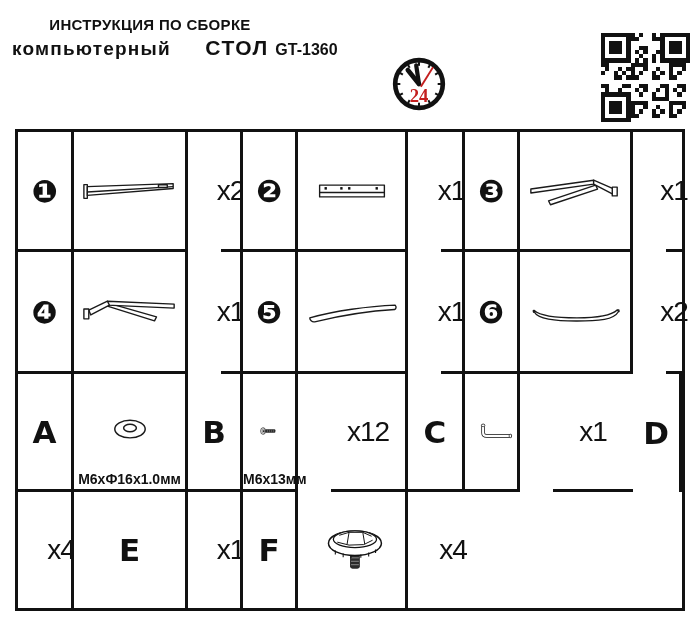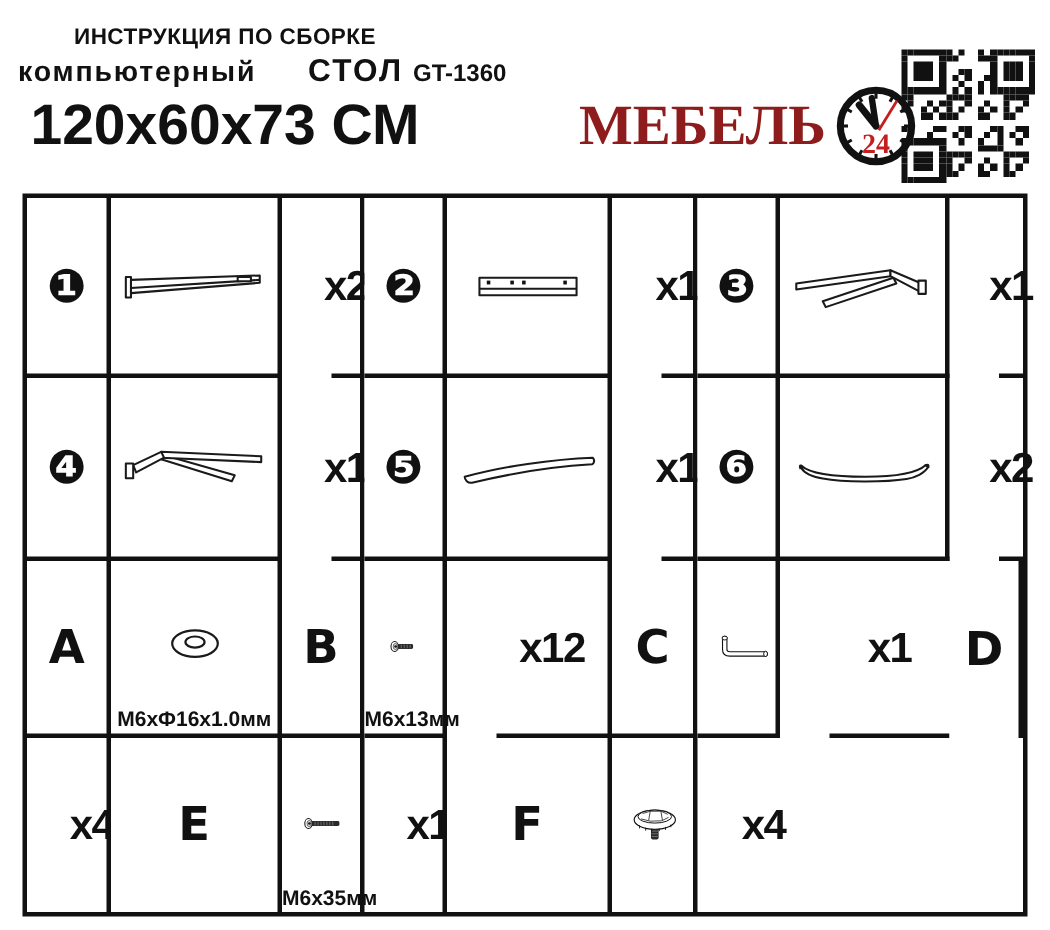--- a/index.html
+++ b/index.html
@@ -30,38 +30,36 @@
     grid-template-rows:120px 122px 118px 116px;
   }
   .cell{
     border-right:3px solid #111;border-bottom:3px solid #111;
     display:flex;align-items:center;justify-content:center;
     position:relative;box-sizing:border-box;background:#fff;
   }
   .nr{border-right:none;}
   .nb{border-bottom:none;}
   .lab{font-family:"DejaVu Sans",sans-serif;font-weight:bold;font-size:31px;}
-  .qty{font-weight:bold;font-size:28px;letter-spacing:-1px;white-space:nowrap;margin-left:33px;}
+  .qty{font-weight:normal;font-size:28px;letter-spacing:-1px;white-space:nowrap;margin-left:33px;}
   .spec{
     position:absolute;bottom:2px;left:0;right:0;text-align:center;
     font-weight:bold;font-size:14px;white-space:nowrap;
   }
   svg{display:block;}
 </style>
 </head>
 <body>
 
 <div class="title-block">
   <div class="t1">ИНСТРУКЦИЯ ПО СБОРКЕ</div>
   <div class="t2"><span>компьютерный</span> <span class="stol">СТОЛ</span> <span class="model">GT-1360</span></div>
-  <div class="t3">120x60x73 СМ</div>
 </div>
 
 <div class="brand">
-  <span class="brand-name">МЕБЕЛЬ</span>
   <svg class="clock" viewBox="0 0 60 60">
     <circle cx="30" cy="30" r="25.5" fill="#fff" stroke="#111" stroke-width="5"></circle>
     <g stroke="#111" stroke-width="2.2">
       <line x1="30" y1="6.5" x2="30" y2="10.5"></line>
         <line x1="41.7" y1="9.6" x2="40" y2="12.7"></line>
       <line x1="50.3" y1="18.2" x2="47.3" y2="20"></line>
         <line x1="53.5" y1="30" x2="50" y2="30"></line>
       <line x1="50.3" y1="41.7" x2="47.3" y2="40"></line>
         <line x1="41.7" y1="50.3" x2="40" y2="47.3"></line>
       <line x1="30" y1="53.5" x2="30" y2="50"></line>
@@ -625,38 +623,20 @@
       <ellipse cx="37" cy="9.5" rx="3.6" ry="2.6" fill="#fff" stroke="#111" stroke-width="1.3"></ellipse>
       <ellipse cx="92.5" cy="31" rx="2.6" ry="3.6" fill="#fff" stroke="#111" stroke-width="1.3"></ellipse>
     </svg>
   </div>
   <div class="cell qty nr">x1</div>
 
   <div class="cell lab nb">D</div>
   <div class="cell qty nb">x4</div>
 
   <div class="cell lab nb">E</div>
-  <div class="cell img nb">
-    <svg width="104" height="46" viewBox="0 0 106 46">
-      <rect x="40" y="17.6" width="38" height="6.8" rx="2" fill="#2a2a2a"></rect>
-      <g stroke="#8a8a8a" stroke-width="1">
-          <line x1="45" y1="18.4" x2="45" y2="23.6"></line>
-          <line x1="49" y1="18.4" x2="49" y2="23.6"></line>
-          <line x1="53" y1="18.4" x2="53" y2="23.6"></line>
-          <line x1="57" y1="18.4" x2="57" y2="23.6"></line>
-          <line x1="61" y1="18.4" x2="61" y2="23.6"></line>
-          <line x1="65" y1="18.4" x2="65" y2="23.6"></line>
-          <line x1="69" y1="18.4" x2="69" y2="23.6"></line>
-        </g>
-      <ellipse cx="36" cy="21" rx="5" ry="6.8" fill="#fff" stroke="#111" stroke-width="1.4"></ellipse>
-      <ellipse cx="37" cy="21" rx="3" ry="4.2" fill="#ddd" stroke="#111" stroke-width="0.8"></ellipse>
-      <circle cx="37.3" cy="21" r="1.8" fill="#111"></circle>
-    </svg>
-    <div class="spec">М6х35мм</div>
-  </div>
   <div class="cell qty nb">x1</div>
 
   <div class="cell lab nb">F</div>
   <div class="cell img nb">
     <svg width="104" height="56" viewBox="0 0 106 56">
       <rect x="51" y="31" width="10" height="16" rx="2.5" fill="#2a2a2a"></rect>
       <g stroke="#8a8a8a" stroke-width="1">
           <line x1="52" y1="36" x2="60" y2="36"></line>
           <line x1="52" y1="39.5" x2="60" y2="39.5"></line>
           <line x1="52" y1="43" x2="60" y2="43"></line>

